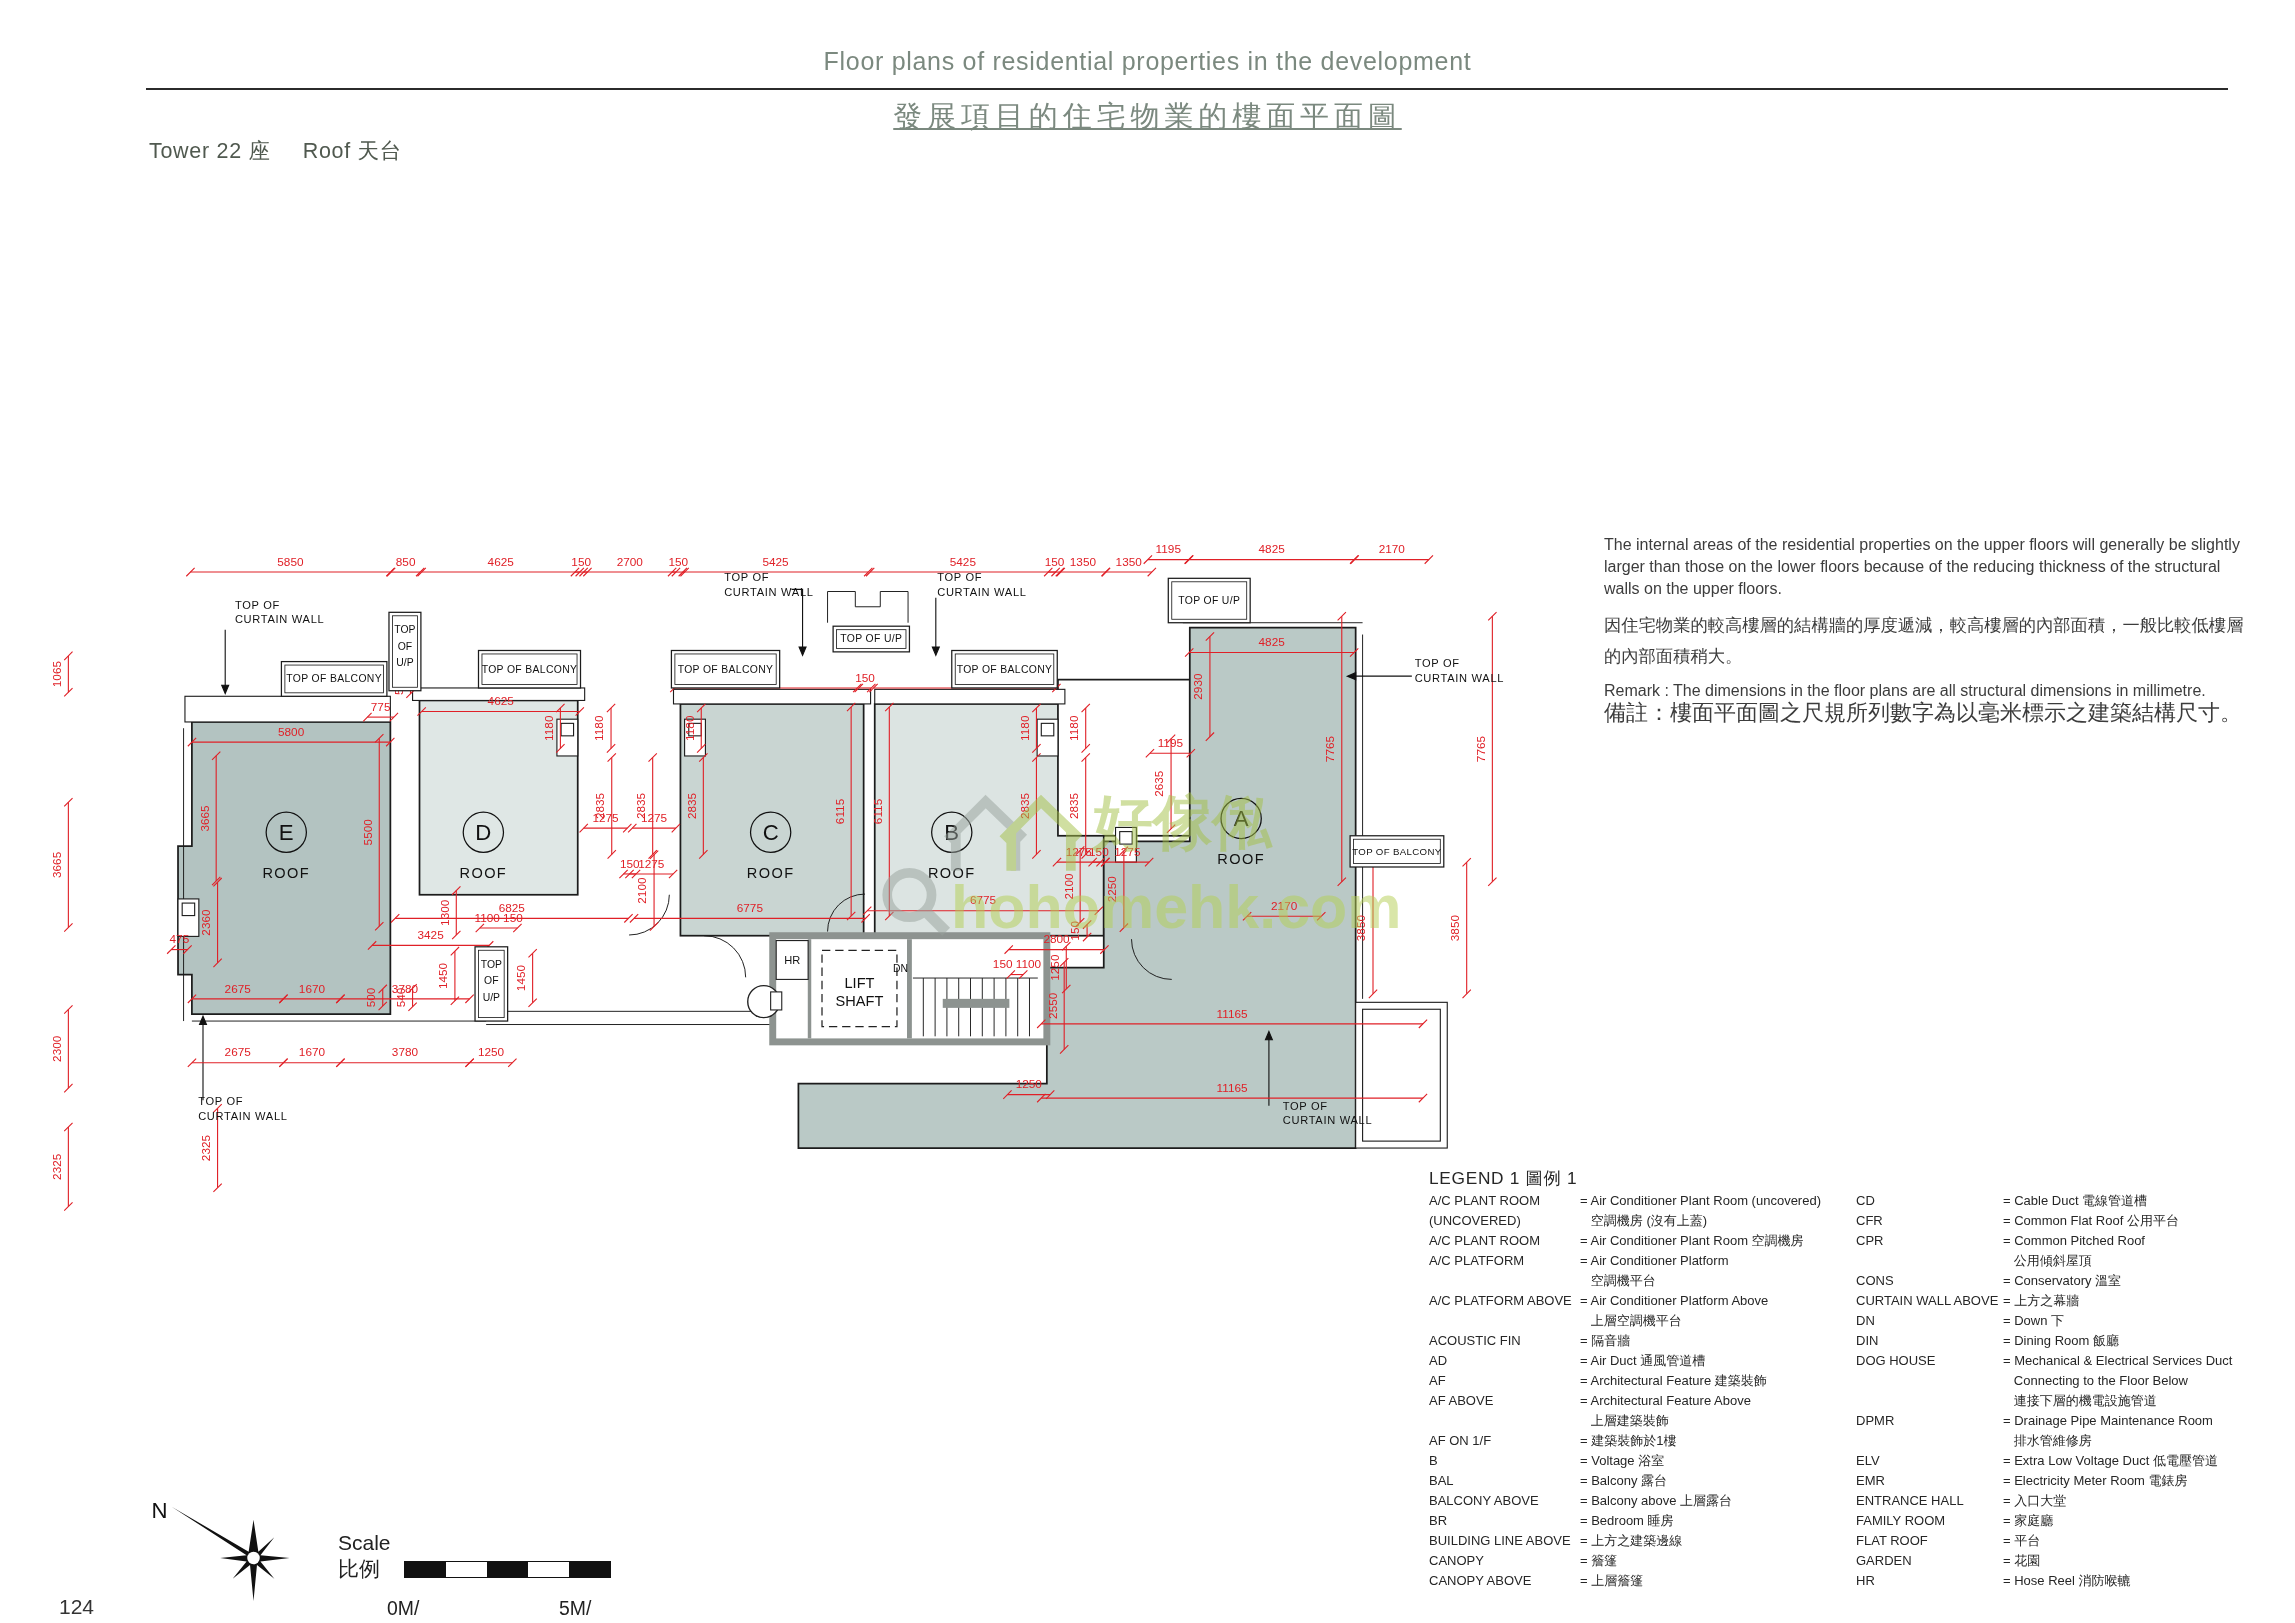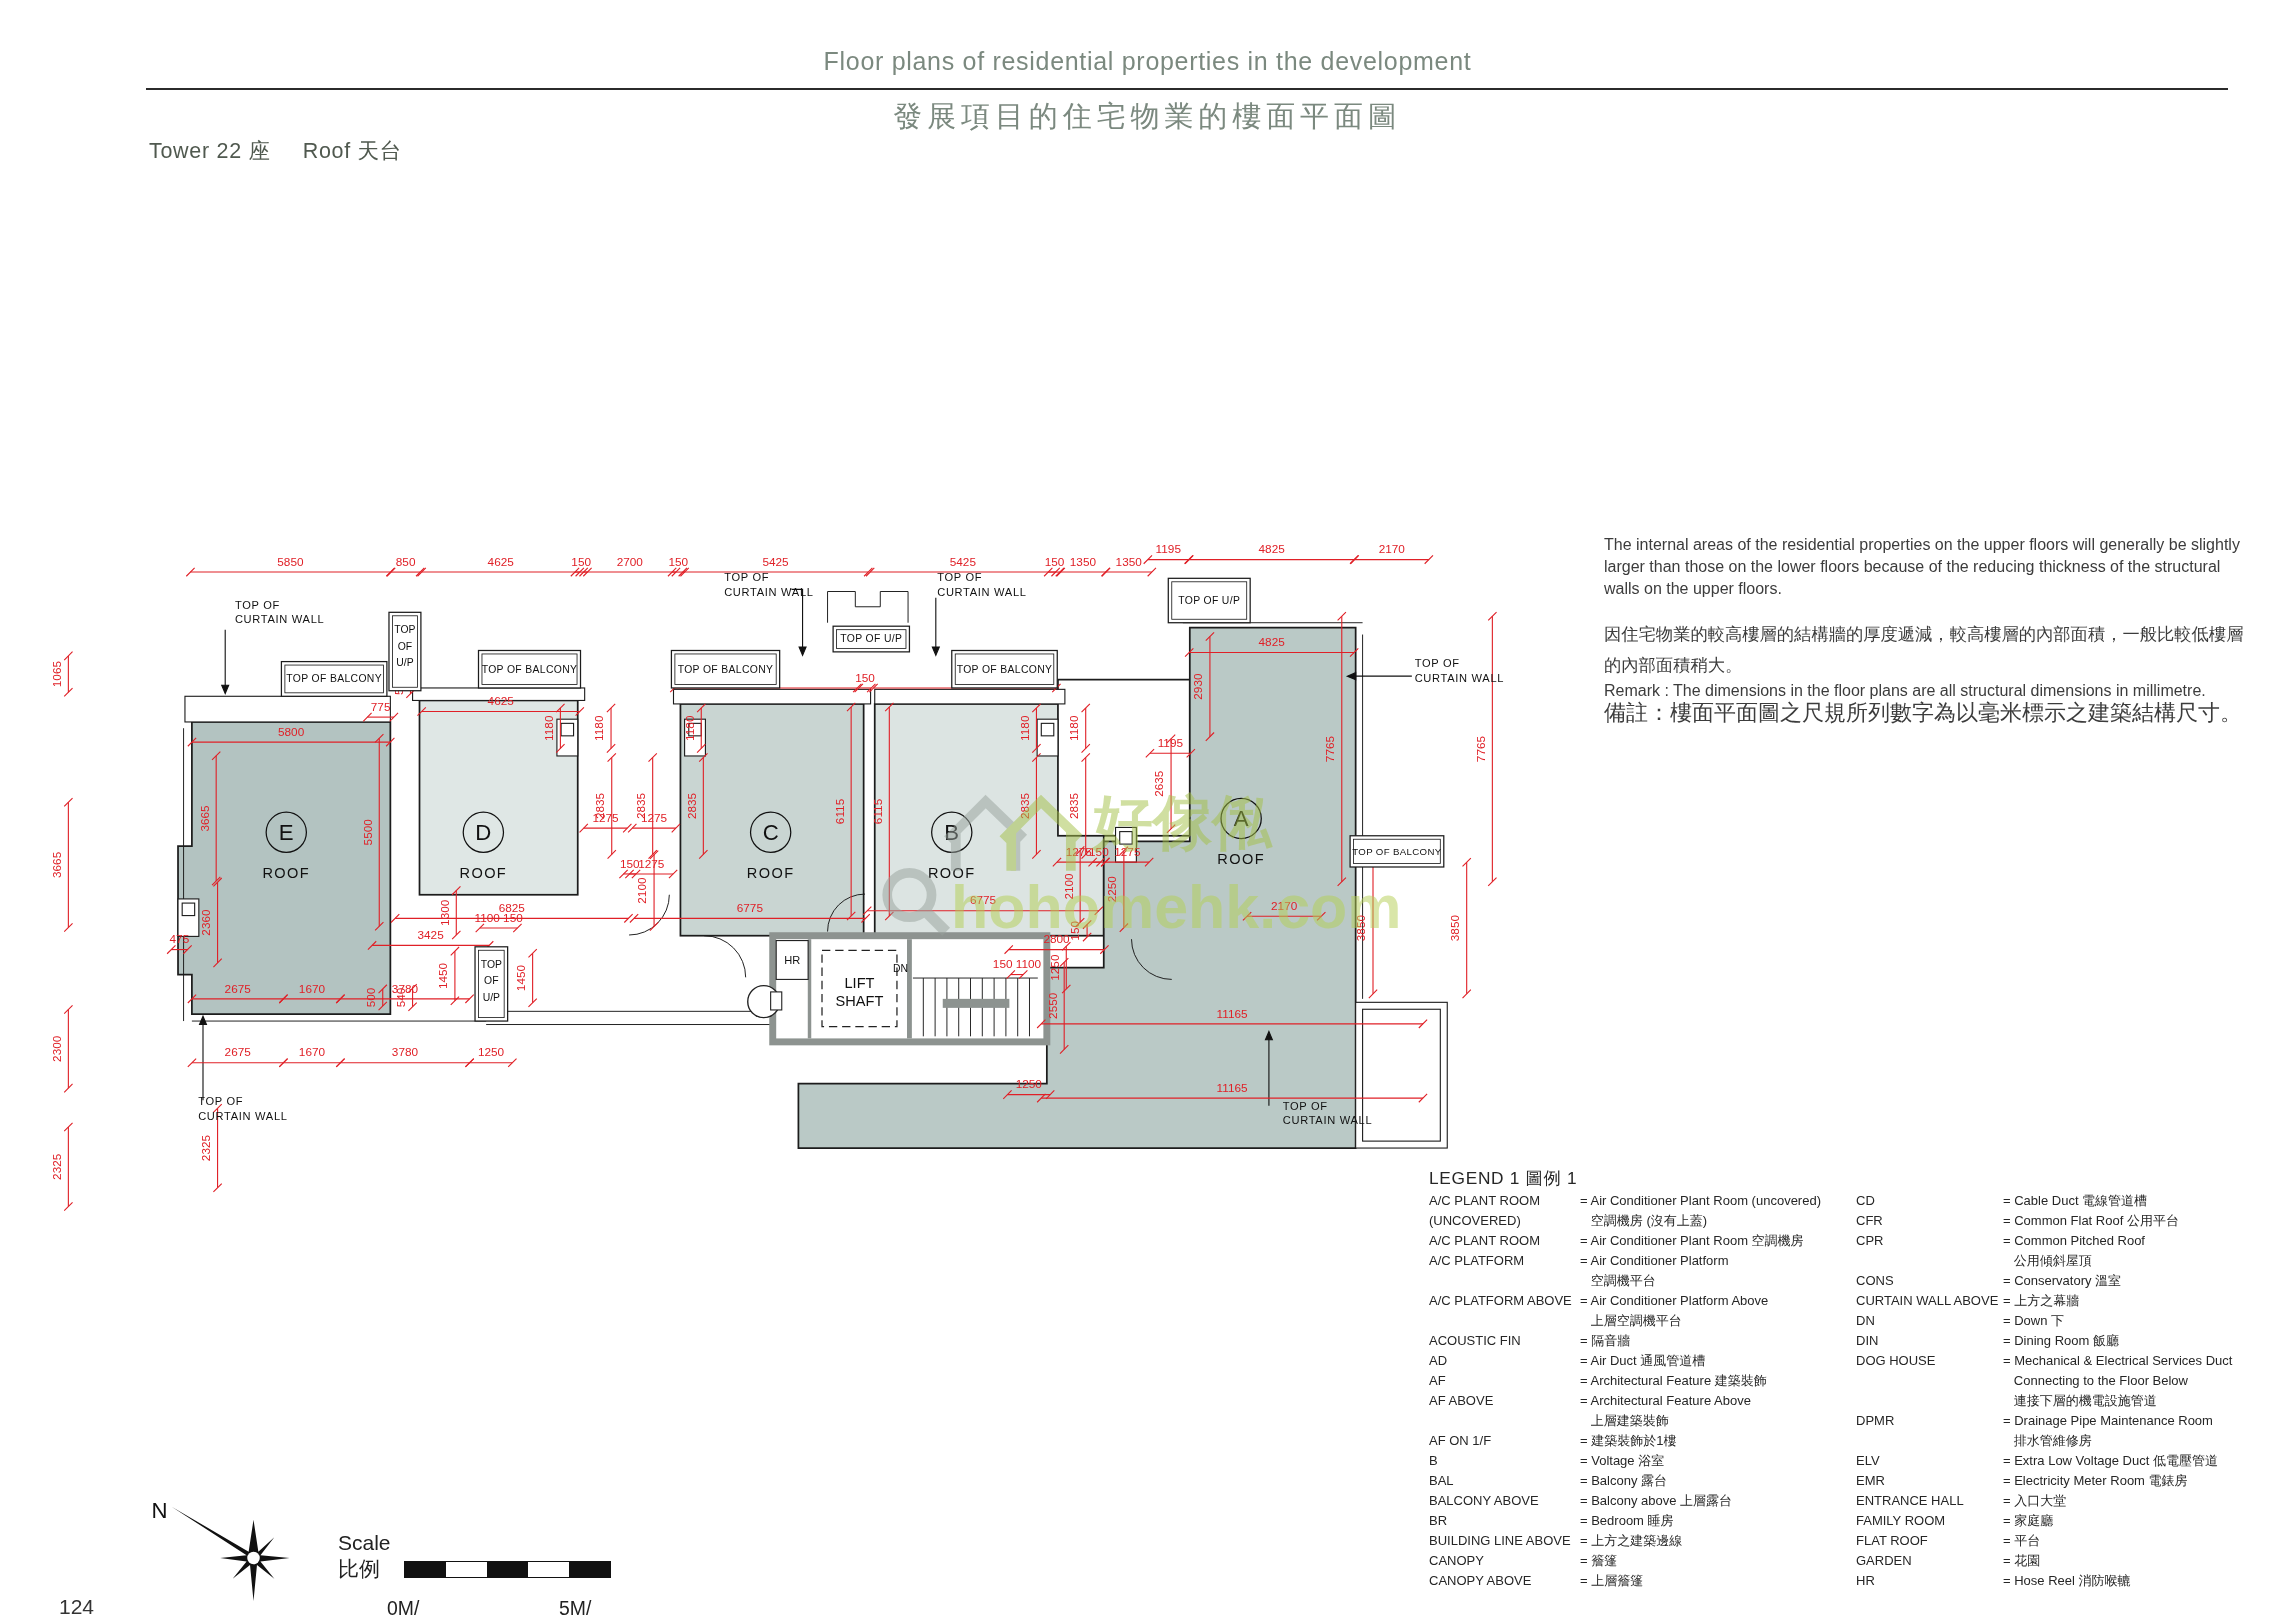--- a/index.html
+++ b/index.html
@@ -2,26 +2,26 @@
 <html style="font-size:11px"><head>
 <meta charset="utf-8">
 <style>
   html,body{margin:0;padding:0;background:#e8e8e8;}
   #page{position:relative;width:2295px;height:1623px;background:#ffffff;overflow:hidden;
         font-family:"Liberation Sans", sans-serif;}
   .title-en{position:absolute;left:0;top:47px;width:2295px;text-align:center;
             font-size:25px;letter-spacing:0.7px;color:#7b897f;}
   .rule{position:absolute;left:146px;top:88px;width:2082px;height:0;border-top:2.1px solid #2b2b2b;}
   .title-zh{position:absolute;left:0;top:97px;width:2295px;text-align:center;
-            font-size:29px;letter-spacing:4.9px;color:#7b897f;}
+            font-size:29px;letter-spacing:4.9px;color:#7b897f;text-decoration:underline;}
   .tower{position:absolute;left:149px;top:136px;font-size:21.5px;color:#50594f;letter-spacing:0.7px;}
   .tower .gap{display:inline-block;width:32px;}
   .notes{position:absolute;left:1604px;top:534px;width:652px;color:#3c3c3c;}
   .notes .en{font-size:16px;line-height:22px;}
-  .notes .zh{font-size:17.3px;line-height:30.5px;margin-top:19px;}
+  .notes .zh{font-size:17.3px;line-height:30.5px;margin-top:10px;}
   .remark{position:absolute;left:1604px;top:681px;width:666px;color:#3c3c3c;}
   .remark .en{font-size:16px;line-height:19.4px;}
   .remark .zh{font-size:22px;line-height:25px;}
   .legend{position:absolute;left:1429px;top:1166px;width:860px;color:#262626;}
   .legend h3{margin:0 0 1px 0;font-size:17.3px;font-weight:normal;letter-spacing:0.7px;}
   .legend table{border-collapse:collapse;table-layout:fixed;width:860px;}
   .legend td{font-size:13px;line-height:20px;padding:0;vertical-align:top;
              white-space:pre;overflow:visible;}
   .legend td:nth-child(1){width:151px;}
   .legend td:nth-child(2){width:276px;}

